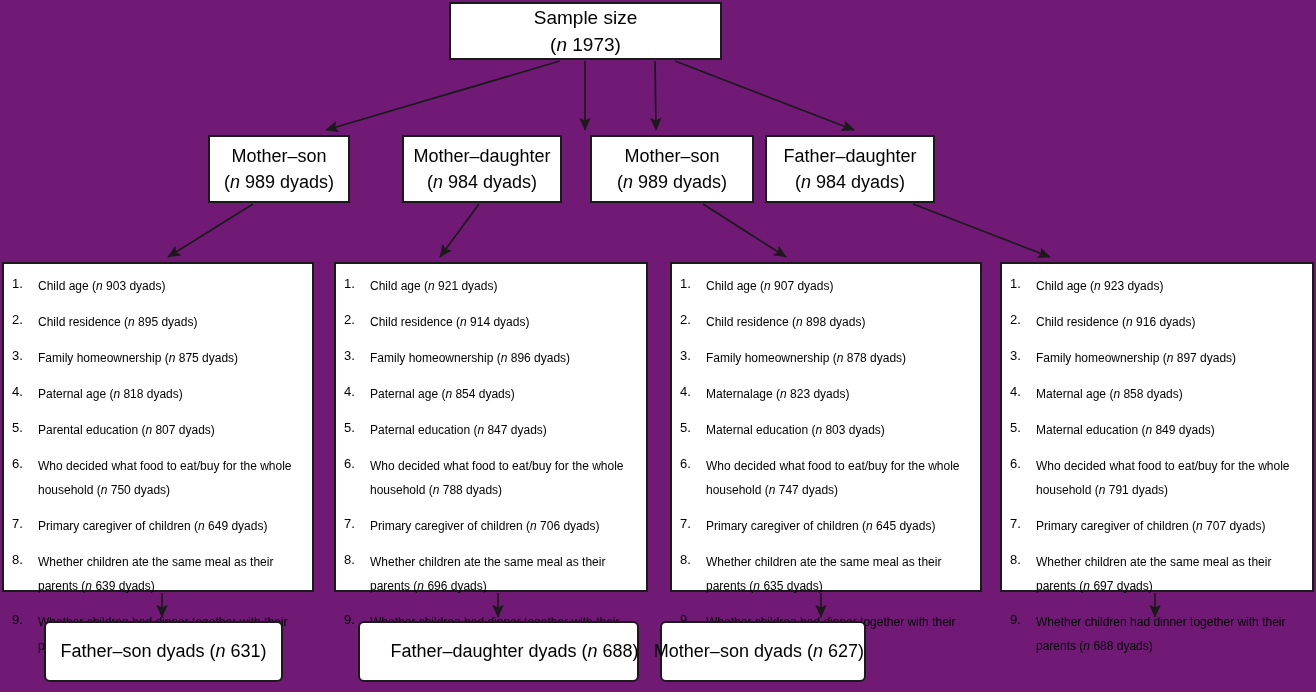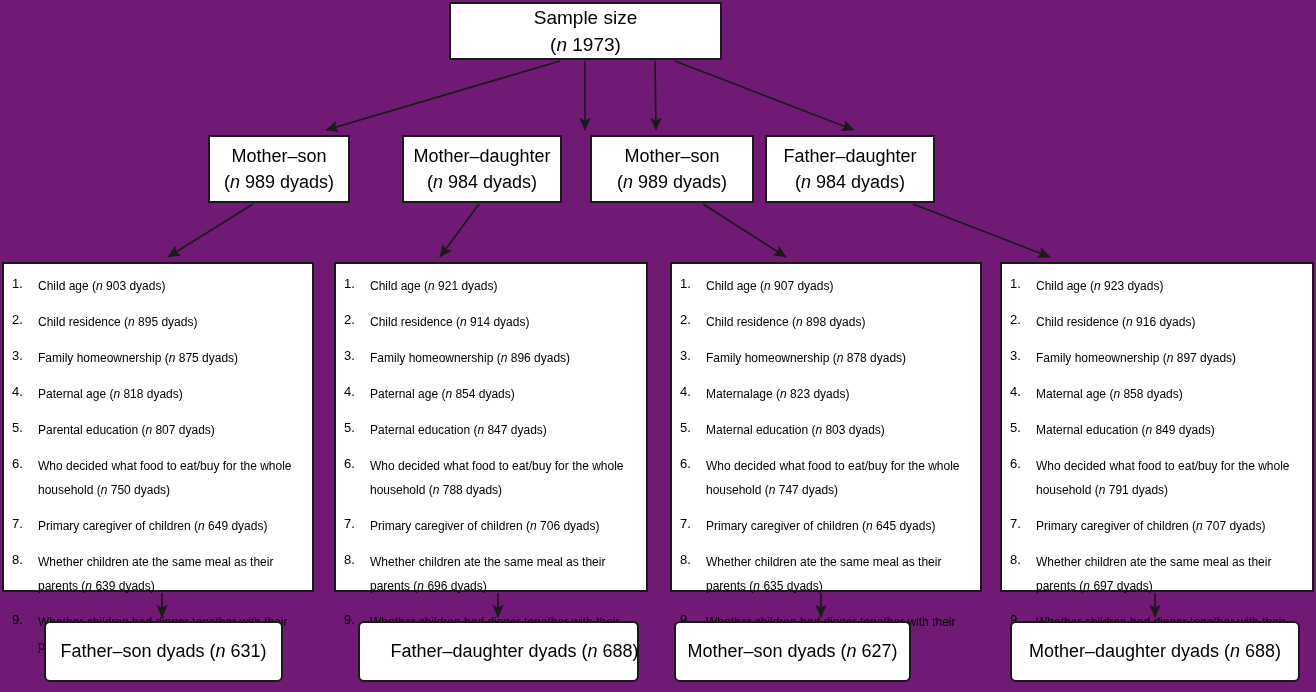--- a/index.html
+++ b/index.html
@@ -100,21 +100,21 @@
   }
 
   .result {
     top: 621px;
     height: 61px;
     font-size: 18px;
     border-radius: 6px;
   }
   .r-0 { left: 44px;   width: 239px; }
   .r-1 { left: 358px;  width: 281px; padding-left: 32px; }
-  .r-2 { left: 674px;  width: 237px; }
+  .r-2 { left: 660px;  width: 206px; align-items: flex-end; }
   .r-3 { left: 1010px; width: 290px; }
 
   .n-ital {
     font-style: italic;
   }
 </style>
 </head>
 <body>
 
 <div id="canvas">
@@ -333,17 +333,14 @@
 
   <div class="box box-center result r-0">
     <span class="box-line"><span>Father–son dyads</span>&nbsp;<span>(</span><span class="n-ital">n</span><span> 631)</span></span>
   </div>
   <div class="box box-center result r-1">
     <span class="box-line"><span>Father–daughter dyads</span>&nbsp;<span>(</span><span class="n-ital">n</span><span> 688)</span></span>
   </div>
   <div class="box box-center result r-2">
     <span class="box-line"><span>Mother–son dyads</span>&nbsp;<span>(</span><span class="n-ital">n</span><span> 627)</span></span>
   </div>
-  <div class="box box-center result r-3">
-    <span class="box-line"><span>Mother–daughter dyads</span>&nbsp;<span>(</span><span class="n-ital">n</span><span> 688)</span></span>
-  </div>
 
 </div>
 
 </body></html>

